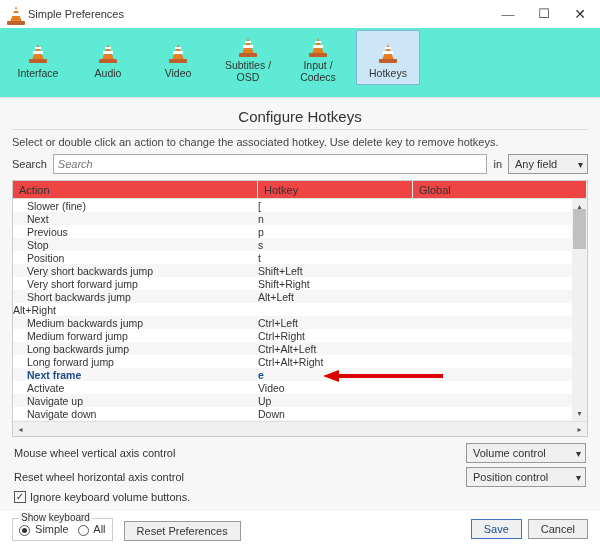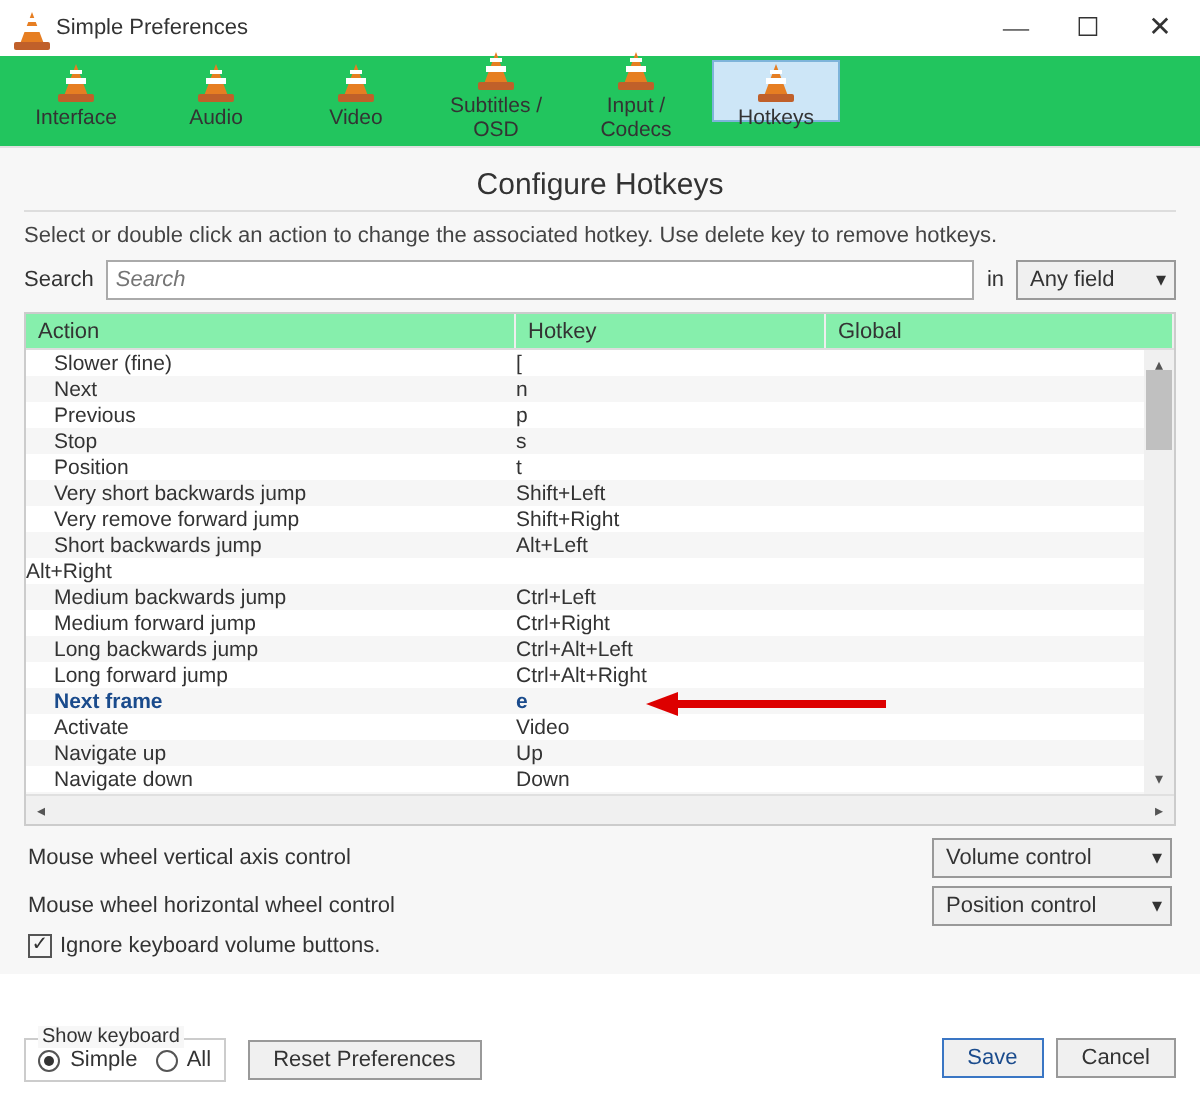--- a/index.html
+++ b/index.html
@@ -4,21 +4,21 @@
 <style>
 * { box-sizing: border-box; margin: 0; padding: 0; }
 body { font-family: "Segoe UI", Tahoma, sans-serif; font-size: 11px; color: #333; background: #fff; width: 600px; height: 547px; overflow: hidden; }
 
 .titlebar { height: 28px; display: flex; align-items: center; padding: 0 2px 0 6px; background: #fff; }
 .titlebar .icon-slot { width: 16px; height: 16px; margin-right: 6px; display:flex;align-items:center;justify-content:center;}
 .titlebar .title { flex: 1; font-size: 11px; }
 .win-btn { width: 36px; height: 28px; display: flex; align-items: center; justify-content: center; font-size: 13px; font-family: "Segoe UI Symbol"; color:#333;}
 .win-btn:last-child { font-size:14px; }
 
-.tabs { height: 46px; background: #22c55e; display: flex; padding: 2px 6px 12px 6px; gap: 6px; border-bottom:1px solid #e0e0e0;}
+.tabs { height: 70px; background: #5eead4; display: flex; padding: 2px 6px 12px 6px; gap: 6px; border-bottom:1px solid #e0e0e0;}
 .tab { width: 64px; display: flex; flex-direction: column; align-items: center; justify-content: center; padding: 4px 2px 2px 2px; border:1px solid transparent; }
 .tab.selected { background: #cde6f7; border:1px solid #7eb4da; }
 .tab .tab-icon { width: 28px; height: 28px; display:flex;align-items:center;justify-content:center; }
 .tab .tab-label { font-size: 10.5px; margin-top: 1px; text-align:center; }
 
 .cone { position:relative;width:20px;height:24px;}
 .cone .body{position:absolute;bottom:4px;left:4px;width:0;height:0;border-left:6px solid transparent;border-right:6px solid transparent;border-bottom:16px solid #e67e22;}
 .cone .stripe{position:absolute;bottom:10px;left:5px;width:10px;height:3px;background:#fff;}
 .cone .stripe2{position:absolute;bottom:15px;left:7px;width:6px;height:2px;background:#fff;}
 .cone .base{position:absolute;bottom:1px;left:1px;width:18px;height:4px;background:#c0602a;border-radius:1px;}
@@ -28,21 +28,21 @@
 .hint { font-size: 11px; color:#444; margin-bottom: 6px; }
 
 .search-row { display: flex; align-items: center; gap: 6px; margin-bottom: 6px; }
 .search-row label { font-size:11px;}
 .search-input { flex: 1; height: 20px; border: 1px solid #aaa; padding: 0 4px; font-size: 11px; font-style:italic; color:#888;}
 .in-label { font-size: 11px; }
 .select { height: 20px; border: 1px solid #999; background: #f0f0f0; padding: 0 18px 0 6px; font-size: 11px; position: relative; display: flex; align-items: center; cursor:default;}
 .select::after { content: "▾"; position: absolute; right: 4px; font-size:10px;}
 
 .table-wrap { border:1px solid #ccc; background:#fff; position:relative;}
-.table-head { display:flex; border-bottom:1px solid #ddd; background:#86efac;height:18px;align-items:center;}
+.table-head { display:flex; border-bottom:1px solid #ddd; background:#ef4444;height:18px;align-items:center;}
 .table-head .col { padding:0 6px; font-size:11px; border-right:1px solid #eee;height:100%;display:flex;align-items:center;}
 .col-action{width:245px;}
 .col-hotkey{width:155px;}
 .col-global{flex:1;}
 .table-body{height:222px;overflow:hidden;position:relative;}
 .row{display:flex;height:13px;align-items:center;font-size:10.5px;}
 .row:nth-child(even){background:#f6f6f6;}
 .row .c1{width:245px;padding-left:14px;}
 .row .c2{width:155px;}
 .row.highlight .c1,.row.highlight .c2{color:#1a4b8c;font-weight:600;}
@@ -198,21 +198,21 @@
         </div>
         <div class="row">
           <span class="c1">Position</span>
           <span class="c2">t</span>
         </div>
         <div class="row">
           <span class="c1">Very short backwards jump</span>
           <span class="c2">Shift+Left</span>
         </div>
         <div class="row">
-          <span class="c1">Very remove forward jump</span>
+          <span class="c1">Very short forward jump</span>
           <span class="c2">Shift+Right</span>
         </div>
         <div class="row">
           <span class="c1">Short backwards jump</span>
           <span class="c2">Alt+Left</span>
         </div>
         <div class="row">
           <span class="c2">Alt+Right</span>
         </div>
         <div class="row">
@@ -269,21 +269,21 @@
   </div>
 
   <div class="bottom-opts">
     <div class="opt-row">
       <span class="label">Mouse wheel vertical axis control</span>
       <span class="select">
           <span>Volume control</span>
         </span>
     </div>
     <div class="opt-row">
-      <span class="label">Mouse wheel horizontal wheel control</span>
+      <span class="label">Reset wheel horizontal axis control</span>
       <span class="select">
           <span>Position control</span>
         </span>
     </div>
     <div class="chk-row">
       <span class="chk">✓</span>
       <span>Ignore keyboard volume buttons.</span>
     </div>
   </div>
 </div>

